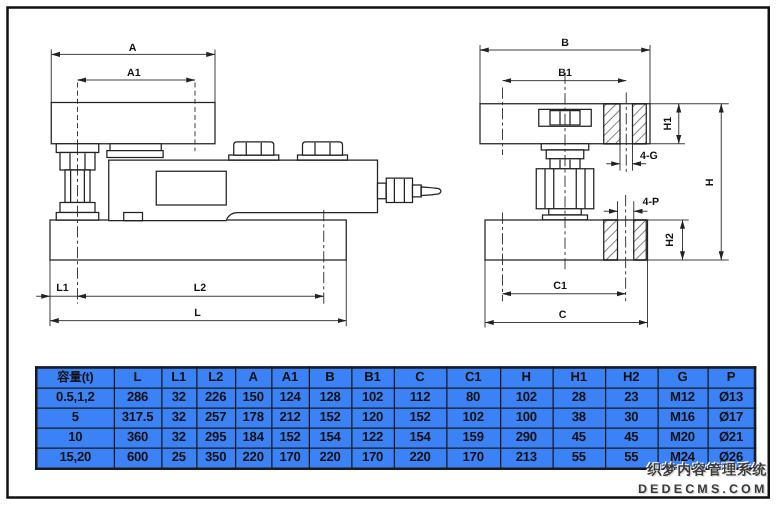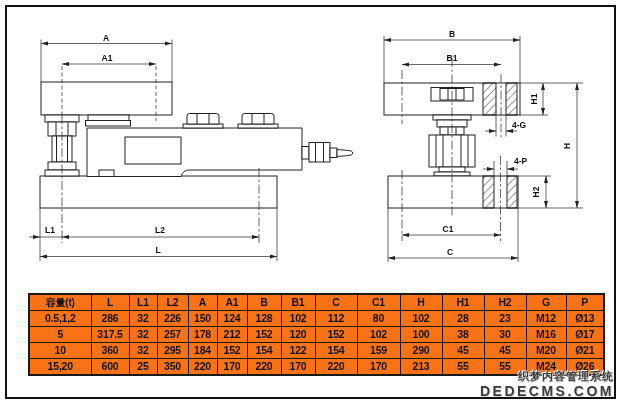--- a/index.html
+++ b/index.html
@@ -4,31 +4,31 @@
 <style>
   html,body{margin:0;padding:0;background:#fff;}
   #page{position:relative;width:623px;height:405px;background:#fff;overflow:hidden;
         font-family:"Liberation Sans",sans-serif;}
   #frame{position:absolute;left:5px;top:5px;width:611px;height:394px;
          border:2px solid #111;box-sizing:border-box;pointer-events:none;}
   svg{position:absolute;left:0;top:0;}
   svg text{font-family:"Liberation Sans",sans-serif;font-size:8.5px;font-weight:600;fill:#111;}
   
   #dim-table{position:absolute;left:28px;top:293px;width:575px;border-collapse:collapse;
-             table-layout:fixed;background:#f97316;}
+             table-layout:fixed;background:#3b82f6;}
   #dim-table th,#dim-table td{border:1px solid #1a1a1a;padding:0;height:15px;
         text-align:center;vertical-align:middle;font-size:10.5px;font-weight:bold;
         color:#111;letter-spacing:-0.2px;line-height:15px;overflow:hidden;white-space:nowrap;}
   #dim-table{border:2px solid #1a1a1a;}
   
   #watermark{position:absolute;right:9px;top:369px;text-align:right;color:#3b3b3b;
              font-weight:bold;line-height:15px;
              text-shadow:1px 1px 0 #d9d9d9,-1px -1px 0 #ffffff;}
   #watermark .l1{font-size:11px;letter-spacing:1px;}
-  #watermark .l2{font-size:14px;letter-spacing:2.5px;margin-left:22px;}
+  #watermark .l2{font-size:10px;letter-spacing:2.5px;margin-left:22px;}
 </style>
 </head>
 <body>
 
 <div id="page">
   <div id="frame"></div>
 
   <svg width="623" height="290" viewBox="0 0 623 290">
     <defs>
       <marker id="arr" viewBox="0 0 10 7" refX="10" refY="3.5" markerWidth="10" markerHeight="7" orient="auto-start-reverse">

